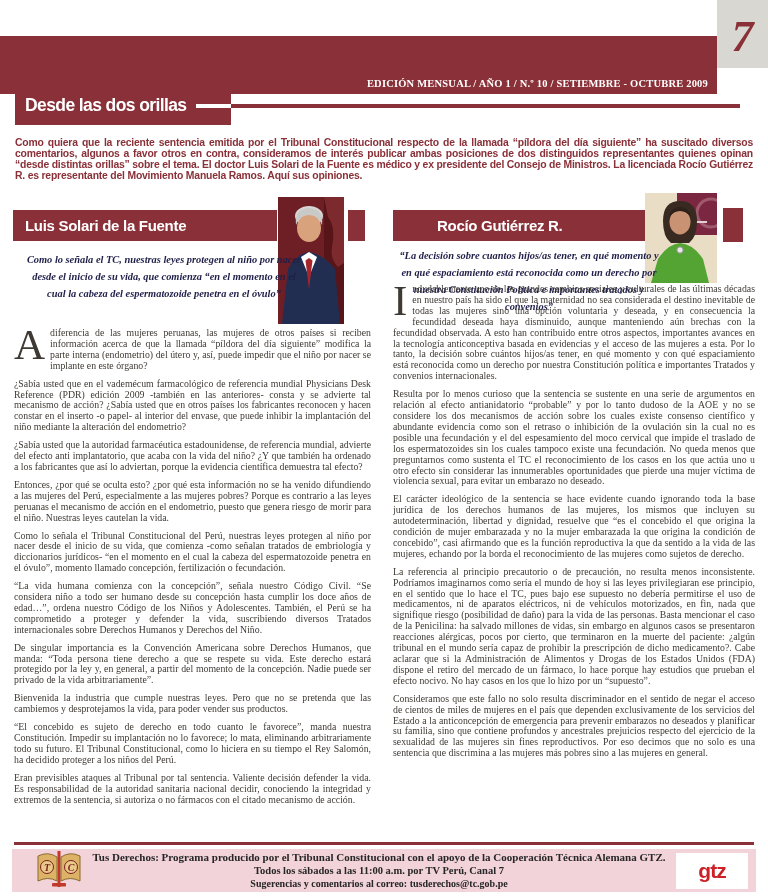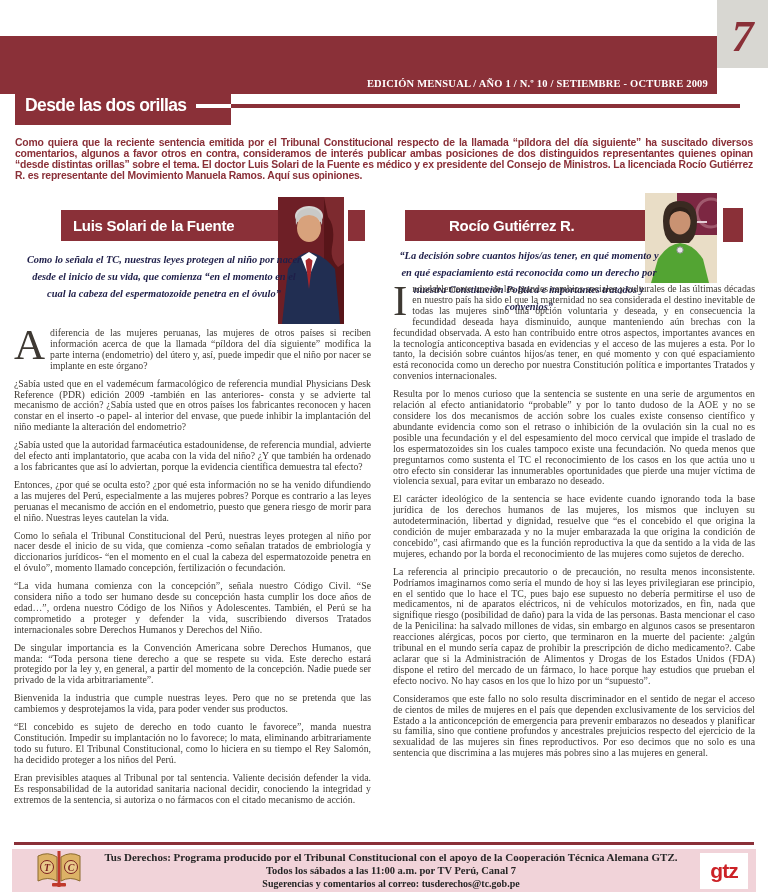--- a/index.html
+++ b/index.html
@@ -26,22 +26,22 @@
   .maroon-line{flex:1;height:4px;background:#8a3038;}
 
   
   .intro{position:absolute;left:15px;top:138px;width:738px;color:#8a3038;
          font-family:"Liberation Sans",sans-serif;font-weight:bold;font-size:10.4px;
          line-height:10.9px;text-align:justify;letter-spacing:-.2px;}
 
   
   .author-bar{position:absolute;height:31px;background:#8a3038;display:flex;align-items:center;
               padding-left:12px;box-sizing:border-box;}
-  .author-bar.left{left:13px;top:210px;width:264px;margin-left:48px;}
-  .author-bar.right{left:405px;top:210px;width:252px;padding-left:44px;}
+  .author-bar.left{left:13px;top:210px;width:264px;}
+  .author-bar.right{left:393px;top:210px;width:252px;padding-left:44px;}
   .author-name{color:#ffffff;font-family:"Liberation Sans",sans-serif;font-weight:bold;
                font-size:15px;letter-spacing:-.3px;white-space:nowrap;}
   .maroon-chip{position:absolute;background:#8a3038;}
   .chip-left{left:348px;top:210px;width:17px;height:31px;}
   .chip-right{left:723px;top:208px;width:20px;height:34px;}
   .photo{position:absolute;display:block;}
   .photo.left{left:278px;top:197px;width:66px;height:127px;}
   .photo.right{left:645px;top:193px;width:72px;height:90px;}
 
   
@@ -63,21 +63,21 @@
   
   .footer-rule{position:absolute;left:14px;top:842px;width:740px;height:3px;background:#8a3038;}
   .footer-band{position:absolute;left:12px;top:849px;width:744px;height:43px;background:#f1d3d9;
                display:flex;align-items:center;}
   .tc-logo{margin-left:24px;flex:0 0 auto;}
   .footer-text{flex:1;text-align:center;color:#262626;font-family:"Liberation Serif",serif;
                font-weight:bold;line-height:13px;}
   .footer-line1{font-size:11px;}
   .footer-line2{font-size:10.5px;}
   .footer-line3{font-size:10px;}
-  .gtz-box{flex:0 0 auto;width:48px;height:36px;background:#ffffff;margin-right:8px;
+  .gtz-box{flex:0 0 auto;width:72px;height:36px;background:#ffffff;margin-right:8px;
            display:flex;align-items:center;justify-content:center;}
   .gtz-label{color:#cc2227;font-family:"Liberation Sans",sans-serif;font-weight:bold;
              font-size:21px;letter-spacing:-1px;line-height:1;}
 </style>
 </head>
 <body>
 
 <div class="page">
 
   <div class="top-band">

